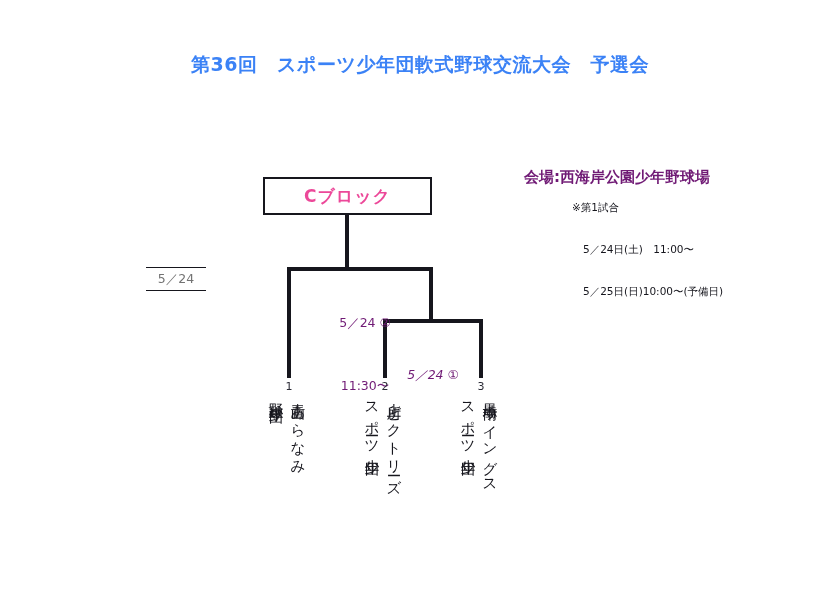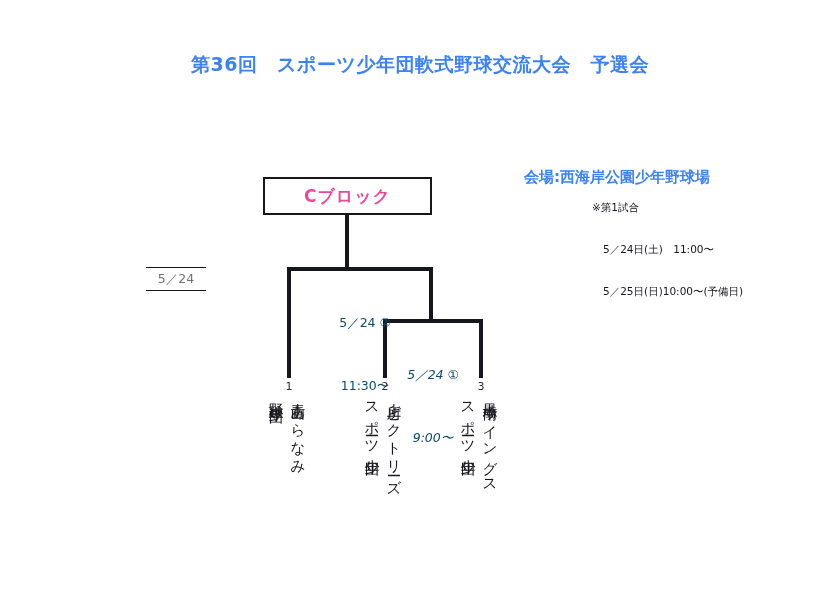--- a/index.html
+++ b/index.html
@@ -38,36 +38,36 @@
   }
 
   
   .venue-block {
     position: absolute;
     left: 524px;
     top: 115px;
     font-size: 15px;
     font-weight: bold;
     line-height: 25px;
-    color: #3b82f6;
+    color: #701a75;
     white-space: pre;
   }
   .venue-line { display: block; }
 
   
   .notes-block {
     position: absolute;
     left: 572px;
     top: 172px;
     font-size: 10.5px;
     line-height: 14px;
     color: #16161d;
     white-space: pre;
   }
-  .notes-line { display: block; margin-left: 20px; }
+  .notes-line { display: block; }
   .notes-line.indent { padding-left: 11px; }
 
   
   .block-box {
     position: absolute;
     left: 263px;
     top: 177px;
     width: 169px;
     height: 38px;
     border: 2px solid #16161d;
@@ -105,21 +105,21 @@
     position: absolute;
     background: #16161d;
   }
 
   
   .match-label {
     position: absolute;
     text-align: center;
     font-size: 12.5px;
     line-height: 21px;
-    color: #0c4a6e;
+    color: #701a75;
     white-space: pre;
   }
   .match-label span { display: block; }
 
   
   .seed-num {
     position: absolute;
     width: 20px;
     text-align: center;
     font-size: 11px;
@@ -180,21 +180,20 @@
 
   <div class="line-v" style="left:479px; top:319px; width:4px; height:59px;"></div>
 
   <div class="match-label" style="left:300px; top:270px; width:130px;">
     <span>5／24 ②</span>
     <span>11:30〜</span>
   </div>
 
   <div class="match-label" style="left:368px; top:322px; width:130px;font-style:italic;">
     <span>5／24 ①</span>
-    <span>9:00〜</span>
   </div>
 
   <div class="seed-num" style="left:279px; top:380px;">1</div>
   <div class="seed-num" style="left:375px; top:380px;">2</div>
   <div class="seed-num" style="left:471px; top:380px;">3</div>
 
   <div class="team" style="left:266px;">
     <span class="team-col">青山あらなみ</span>
     <span class="team-col">野球少年団</span>
   </div>

